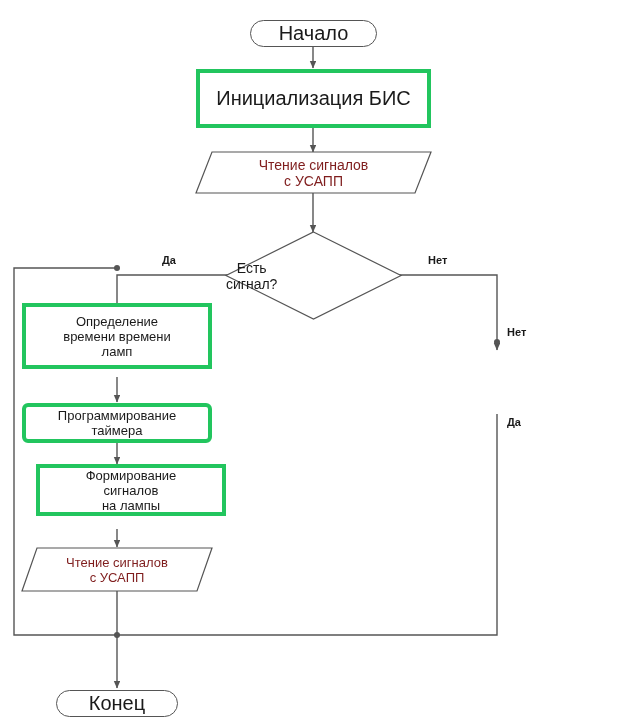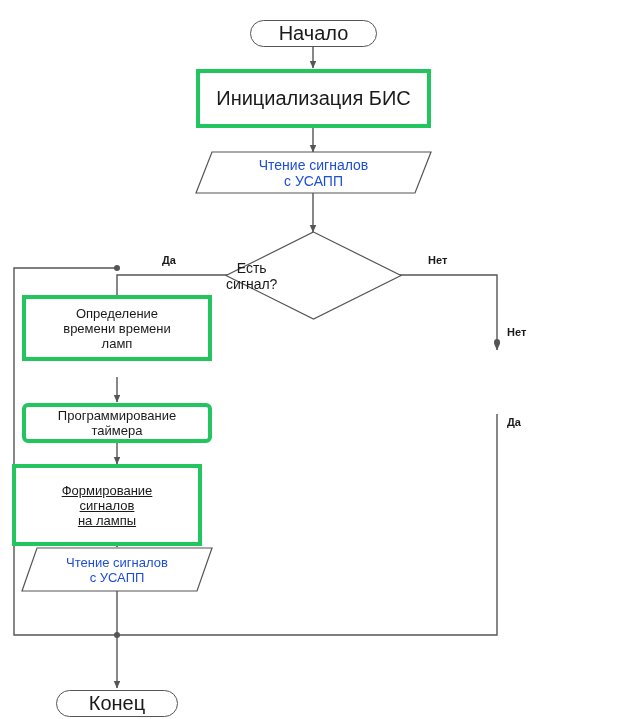--- a/index.html
+++ b/index.html
@@ -45,21 +45,21 @@
   .para-label {
     position: absolute;
     left: 0;
     top: 0;
     width: 100%;
     height: 100%;
     display: flex;
     align-items: center;
     justify-content: center;
     text-align: center;
-    color: #1d4ed8;
+    color: #7f1d1d;
   }
   .dia-wrap {
     position: absolute;
     box-sizing: border-box;
   }
   .dia-wrap svg {
     position: absolute;
     left: 0;
     top: 0;
     overflow: visible;
@@ -164,36 +164,36 @@
       <div>
         <div>Есть</div>
         <div>сигнал?</div>
       </div>
     </div>
   </div>
 
   <span class="edge-label t15" style="left:162px; top:254px;">Да</span>
   <span class="edge-label t15" style="left:428px; top:254px;">Нет</span>
 
-  <div class="node rect t13" style="left:22px; top:295px; width:190px; height:66px;">
+  <div class="node rect t13" style="left:22px; top:303px; width:190px; height:66px;">
     <div>
       <div>Определение</div>
       <div>времени времени</div>
       <div>ламп</div>
     </div>
   </div>
 
   <div class="node rect t13" style="left:22px; top:403px; width:190px; height:40px;border-radius:6px;">
     <div>
       <div>Программирование</div>
       <div>таймера</div>
     </div>
   </div>
 
-  <div class="node rect t13" style="left:12px; top:464px; width:190px; height:82px;text-decoration:underline;">
+  <div class="node rect t13" style="left:36px; top:464px; width:190px; height:52px;">
     <div>
       <div>Формирование</div>
       <div>сигналов</div>
       <div>на лампы</div>
     </div>
   </div>
 
   <div class="para-wrap" style="left:22px; top:548px; width:190px; height:43px;">
     <svg width="190" height="43" viewBox="0 0 190 43">
       <polygon points="15,0 190,0 175,43 0,43" fill="#ffffff" stroke="#555555" stroke-width="1.2"></polygon>

